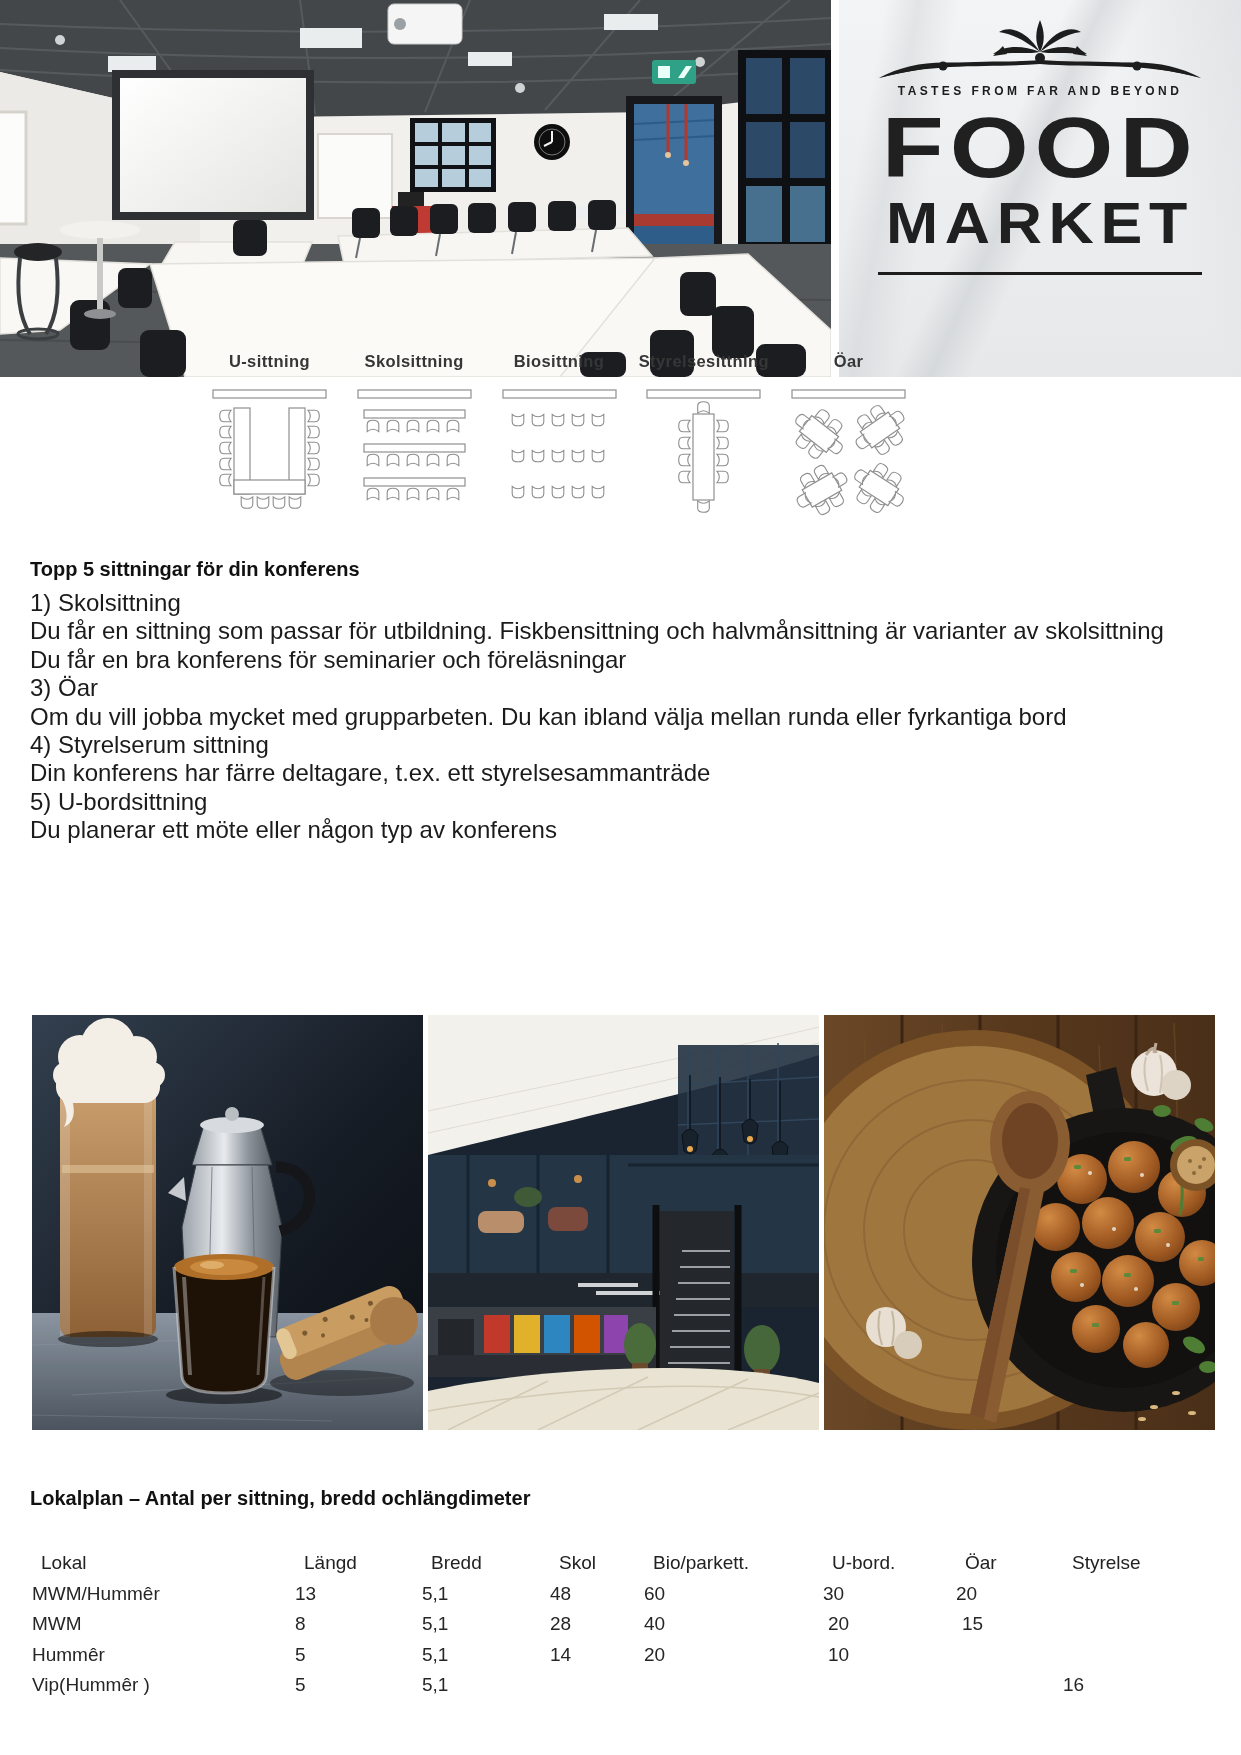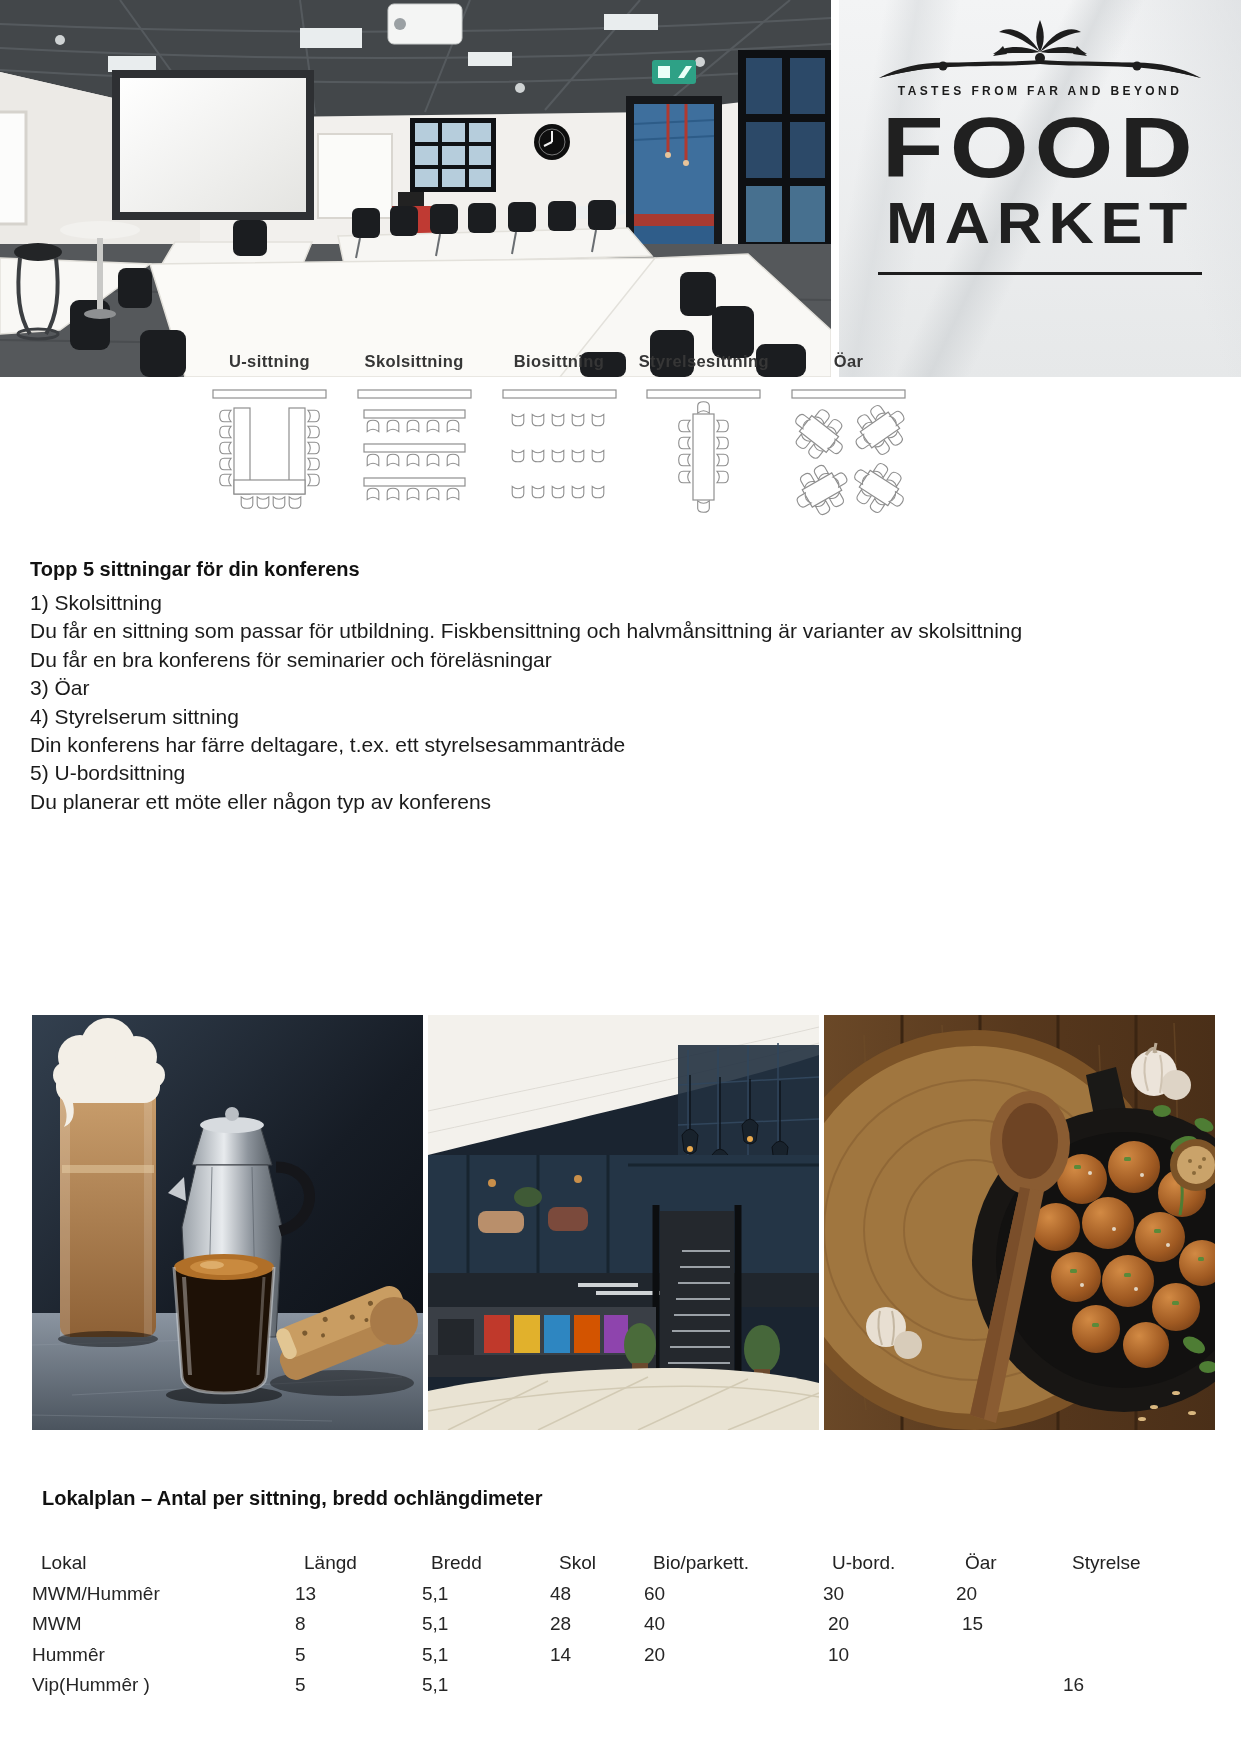--- a/index.html
+++ b/index.html
@@ -26,28 +26,28 @@
 
   
   .diagrams{position:absolute;left:197px;top:352px;width:724px;display:flex;}
   .dcol{width:144.8px;text-align:center;}
   .dlabel{font-size:16.5px;font-weight:bold;color:#363636;letter-spacing:.4px;height:26px;}
   .dcol svg{margin:8px auto 0;}
 
   
   .top5{position:absolute;left:30px;top:546px;width:1195px;}
   .top5 h2{font-size:20px;margin:12px 0 8px 0;color:#111;}
-  .top5 p{font-size:21px;line-height:28.4px;margin:0;color:#1b1b1b;}
+  .top5 p{font-size:24px;line-height:28.4px;margin:0;color:#1b1b1b;}
 
   
   .photos{position:absolute;left:32px;top:1015px;display:flex;gap:5px;}
   .photo{width:391px;height:415px;overflow:hidden;}
 
   
-  .lok-heading{position:absolute;left:42px;top:1487px;font-size:20px;font-weight:bold;color:#111;text-align:right;}
+  .lok-heading{position:absolute;left:30px;top:1487px;font-size:20px;font-weight:bold;color:#111;text-align:right;}
   .ltable{position:absolute;left:32px;top:1552px;width:1185px;font-size:19px;color:#262626;}
   .lrow{position:relative;height:30.5px;}
   .c{position:absolute;white-space:nowrap;top:0;}
   .c0{left:0}.c1{left:263px}.c2{left:390px}.c3{left:518px}
   .c4{left:612px}.c5{left:791px}.c6{left:924px}.c7{left:1031px}
   .lrow.head .c{color:#222;margin-left:9px;}
 </style>
 </head>
 <body>
 
@@ -539,20 +539,21 @@
       </svg>
     </div>
   </div>
 
   <div class="top5">
     <h2>Topp 5 sittningar för din konferens</h2>
     <p>1) Skolsittning</p>
     <p>Du får en sittning som passar för utbildning. Fiskbensittning och halvmånsittning är varianter av skolsittning</p>
     <p>Du får en bra konferens för seminarier och föreläsningar</p>
     <p>3) Öar</p>
+    <p>Om du vill jobba mycket med grupparbeten. Du kan ibland välja mellan runda eller fyrkantiga bord</p>
     <p>4) Styrelserum sittning</p>
     <p>Din konferens har färre deltagare, t.ex. ett styrelsesammanträde</p>
     <p>5) U-bordsittning</p>
     <p>Du planerar ett möte eller någon typ av konferens</p>
   </div>
 
   <div class="photos">
 
     <svg class="photo" viewBox="0 0 391 415" preserveAspectRatio="none">
       <rect width="391" height="415" fill="url(#cbg)"></rect>

